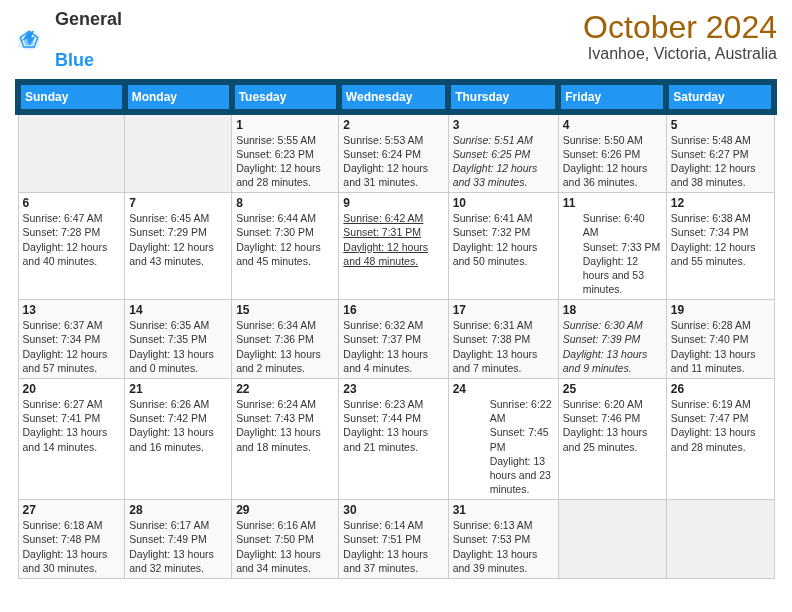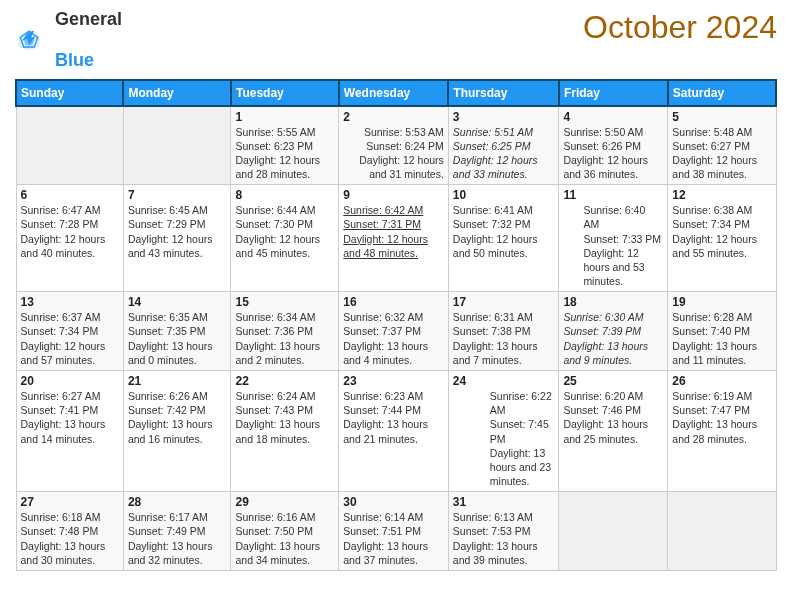--- a/index.html
+++ b/index.html
@@ -66,21 +66,21 @@
       border-collapse: collapse;
       font-size: 11px;
     }
     .calendar thead th {
       background: #2196F3;
       color: #fff;
       padding: 5px 4px;
       text-align: left;
       font-size: 12px;
       font-weight: bold;
-      border: 2px solid #0c4a6e;
+      border: 6px solid #0c4a6e;
     }
     .calendar tbody td {
       border: 1px solid #ccc;
       vertical-align: top;
       padding: 3px 4px;
       width: 113px;
       height: 78px;
       background: #fff;
     }
     .calendar tbody tr:nth-child(odd) td {
@@ -118,20 +118,21 @@
 
         <path d="M14,8 L22,5 L18,14 L24,11 L16,22 L14,14 L8,17 Z" fill="#2196F3"></path>
       </svg>
       <div class="logo-text">
         <span class="logo-general">General</span>
         <span class="logo-blue">Blue</span>
       </div>
     </div>
     <div class="title-block">
       <h1>October 2024</h1>
+      <h2>Ivanhoe, Victoria, Australia</h2>
     </div>
   </div>
 
   <table class="calendar">
     <thead>
       <tr>
         <th>Sunday</th>
         <th>Monday</th>
         <th>Tuesday</th>
         <th>Wednesday</th>
@@ -145,21 +146,21 @@
           <td class="empty-cell"></td>
           <td class="empty-cell"></td>
           <td>
             <span class="day-num">1</span>
             <div class="day-detail" style="white-space: pre-line;">Sunrise: 5:55 AM
 Sunset: 6:23 PM
 Daylight: 12 hours and 28 minutes.</div>
           </td>
           <td>
             <span class="day-num">2</span>
-            <div class="day-detail" style="white-space: pre-line; text-align: right;">Sunrise: 5:53 AM
+            <div class="day-detail" style="white-space: pre-line;">Sunrise: 5:53 AM
 Sunset: 6:24 PM
 Daylight: 12 hours and 31 minutes.</div>
           </td>
           <td>
             <span class="day-num">3</span>
             <div class="day-detail" style="white-space: pre-line; font-style: italic;">Sunrise: 5:51 AM
 Sunset: 6:25 PM
 Daylight: 12 hours and 33 minutes.</div>
           </td>
           <td>

